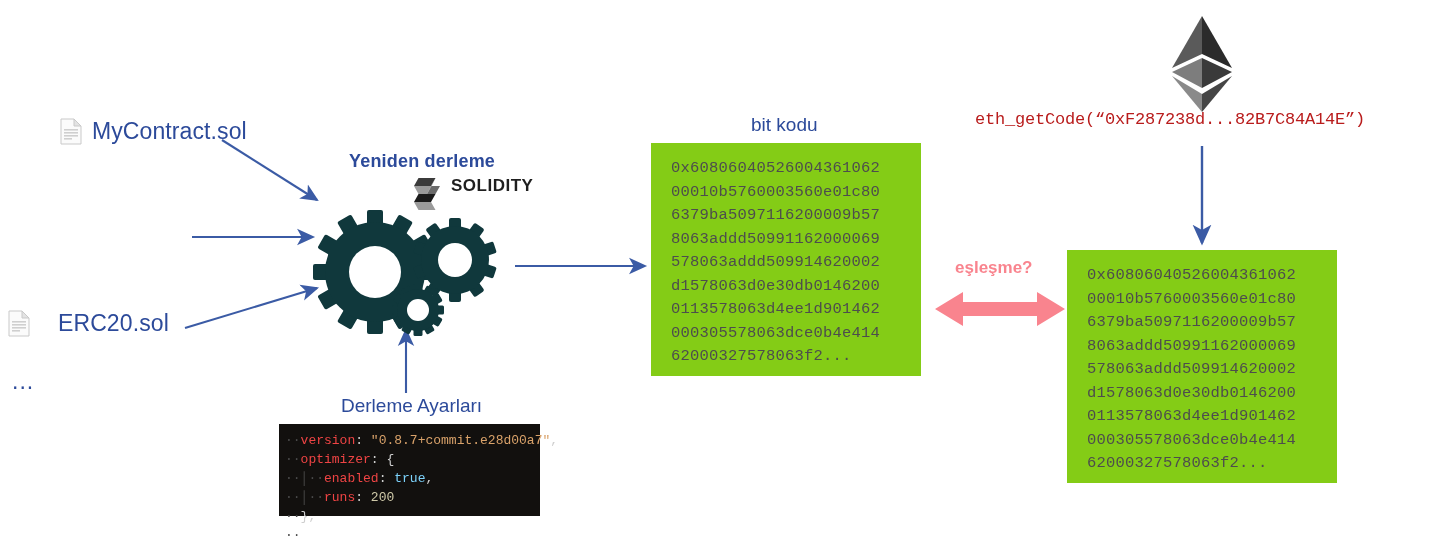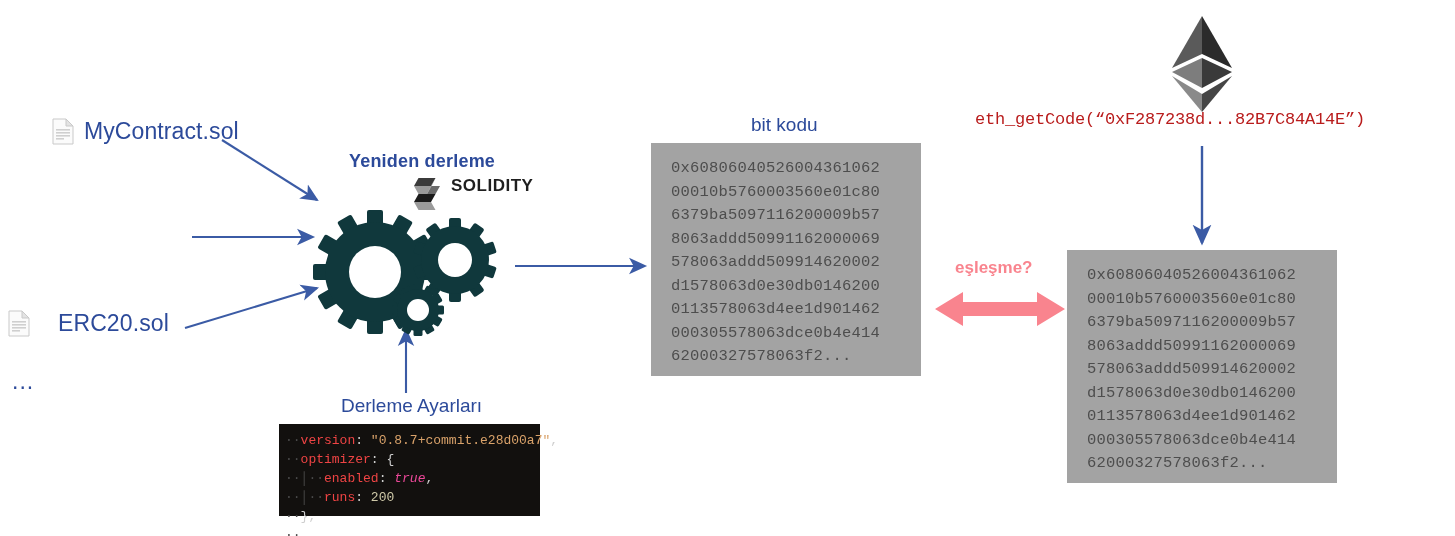--- a/index.html
+++ b/index.html
@@ -56,55 +56,55 @@
 
   .match-label {
     color: #f9848e;
     font-weight: bold;
     font-size: 17px;
     white-space: nowrap;
   }
 
   
   .code-box {
-    background: #a3a3a3;
+    background: #84cc16;
     padding: 14px 18px 32px 20px;
     font-family: "Liberation Mono", "DejaVu Sans Mono", monospace;
     font-size: 15.5px;
     line-height: 1.52;
     color: #4d4d4d;
     white-space: pre;
     letter-spacing: 0.2px;
   }
 
   
   .term {
     background: #12100e;
     padding: 8px 6px 6px 6px;
     font-family: "Liberation Mono", "DejaVu Sans Mono", monospace;
     font-size: 13px;
     line-height: 1.46;
     white-space: pre;
   }
   .term .k  { color: #ef4444; margin-top: 7px; }
   .term .s  { color: #d9a26a; }
-  .term .b  { color: #ec4899; font-style: italic; }
+  .term .b  { color: #7dd3fc; }
   .term .n  { color: #cfc9a8; }
   .term .p  { color: #cfcfcf; }
   .term .dot{ color: #8d8d8d; }
   .term .gd { color: #4a4a4a; }
 
   svg { display: block; overflow: visible; }
 </style>
 </head>
 <body>
 
 <div id="canvas">
 
-  <div class="abs file-row" style="left:8px; top:118px;padding-left:44px;">
+  <div class="abs file-row" style="left:16px; top:118px;padding-left:44px;">
     <span>
       <svg class="doc-icon" viewBox="0 0 22 27">
         <path d="M1 1 h13 l7 7 v18 h-20 z" fill="#fbfbfb" stroke="#c9c9c9" stroke-width="1"></path>
         <path d="M14 1 l7 7 h-7 z" fill="#e3e3e3" stroke="#c9c9c9" stroke-width="1"></path>
         <g fill="#cfcfcf">
           <rect x="4" y="11" width="14" height="1.6"></rect>
           <rect x="4" y="14" width="14" height="1.6"></rect>
           <rect x="4" y="17" width="14" height="1.6"></rect>
           <rect x="4" y="20" width="8" height="1.6"></rect>
         </g>

